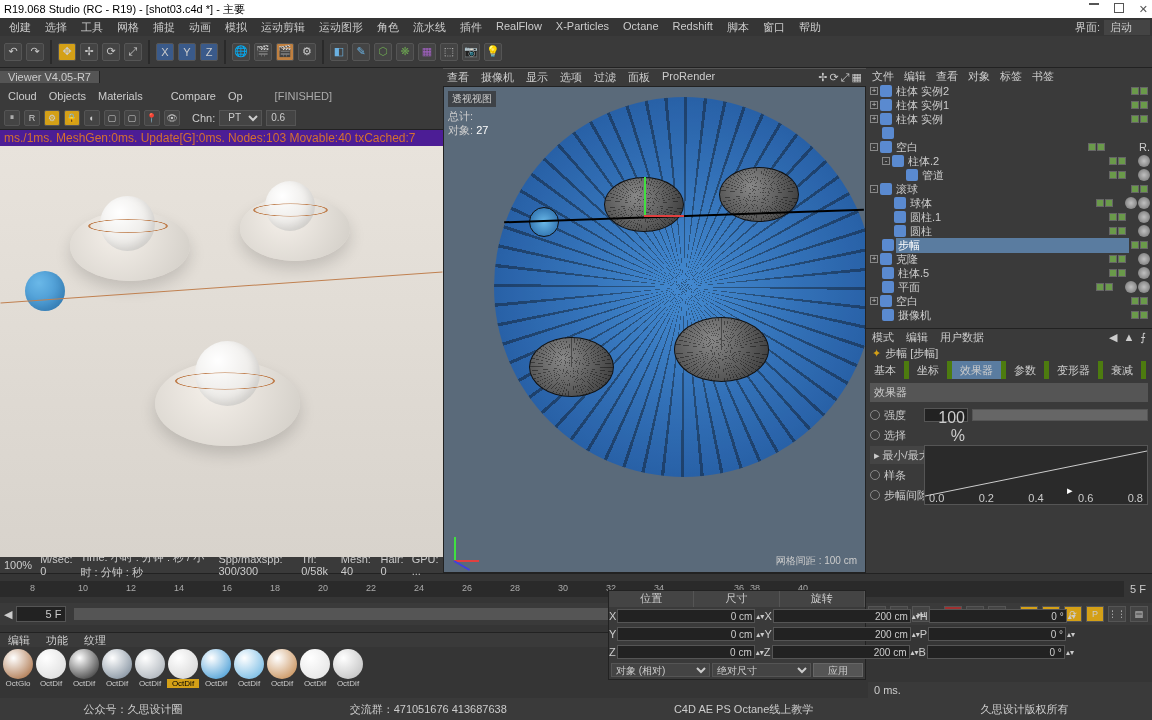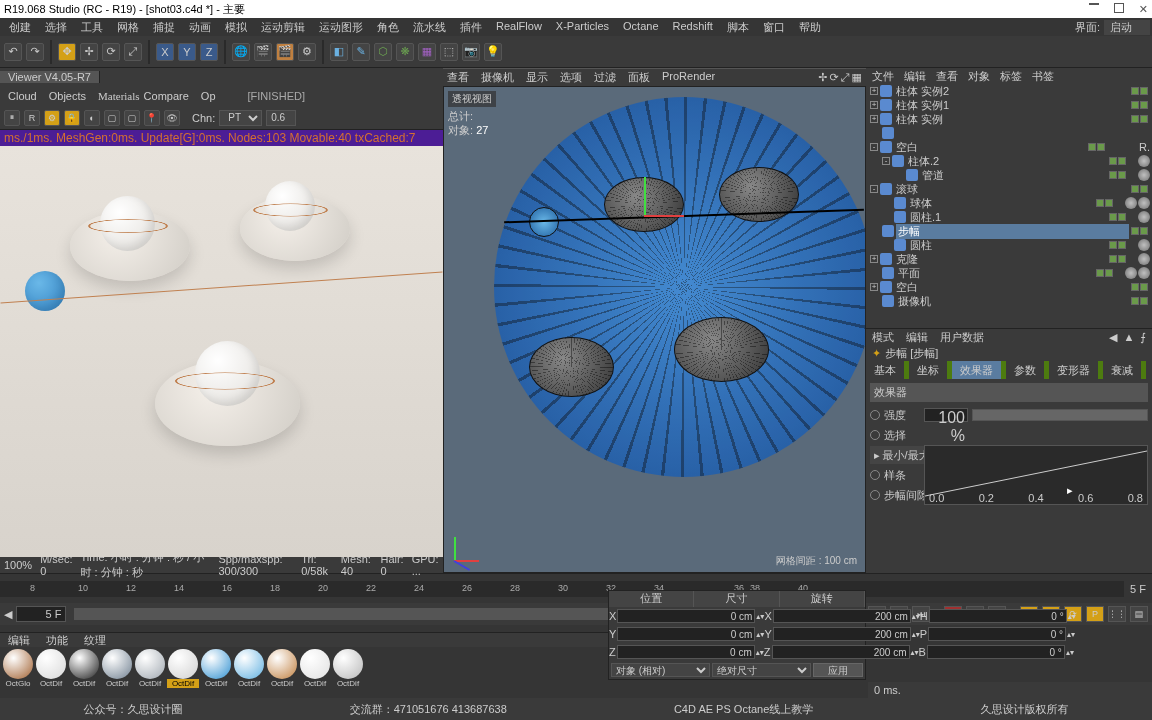--- a/index.html
+++ b/index.html
@@ -166,21 +166,21 @@
   <span class="toolbtn">📷</span>
   <span class="toolbtn" style="color:#d4d060">💡</span>
 </div>
 
 <div class="main">
   <div class="leftpane">
     <div class="viewertabs">
       <span class="viewertab">Viewer V4.05-R7</span>
     </div>
     <div class="viewersub">
-      <span id="vmenus"><span style="margin-right: 12px;">Cloud</span><span style="margin-right: 12px;">Objects</span><span style="margin-right: 4px; font-family: Liberation Serif, serif;">Materials</span><span style="margin-right: 12px;">Compare</span><span style="margin-right: 12px;">Op</span></span>
+      <span id="vmenus"><span style="margin-right: 12px;">Cloud</span><span style="margin-right: 12px;">Objects</span><span style="margin-right: 28px;">Materials</span><span style="margin-right: 12px;">Compare</span><span style="margin-right: 12px;">Op</span></span>
       <span style="color:#aaa;margin-left:8px">[FINISHED]</span>
     </div>
     <div class="viewerctrl">
       <span class="smallbtn">⏸</span>
       <span class="smallbtn">R</span>
       <span class="smallbtn yellow">⚙</span>
       <span class="smallbtn yellow">🔒</span>
       <span class="smallbtn">◐</span>
       <span class="smallbtn">▢</span>
       <span class="smallbtn">▢</span>
@@ -385,47 +385,60 @@
           <span class="objname ">圆柱.1</span>
           <span class="objflags">
             <span class="flag on"></span>
             <span class="flag on"></span>
           </span>
           <span class="tagicons">
             <span class="tagicon"></span>
           </span>
         </div>
         <div class="treerow">
+          <span class="indent" style="width:12px"></span>
+          <span style="width:10px"></span>
+          <span class="objicon"></span>
+          <span class="objname ">圆柱</span>
+          <span class="objflags">
+            <span class="flag on"></span>
+            <span class="flag on"></span>
+          </span>
+          <span class="tagicons">
+            <span class="tagicon"></span>
+          </span>
+        </div>
+        <div class="treerow">
           <span class="indent" style="width:0px"></span>
           <span style="width:10px"></span>
           <span class="objicon"></span>
           <span class="objname sel">步幅</span>
           <span class="objflags">
             <span class="flag on"></span>
             <span class="flag on"></span>
           </span>
         </div>
         <div class="treerow">
-          <span class="indent" style="width:12px"></span>
-          <span style="width:10px"></span>
-          <span class="objicon"></span>
-          <span class="objname ">圆柱</span>
+          <span class="indent" style="width:0px"></span>
+          <span class="expander">+</span>
+          <span class="objicon"></span>
+          <span class="objname ">克隆</span>
           <span class="objflags">
             <span class="flag on"></span>
             <span class="flag on"></span>
           </span>
           <span class="tagicons">
             <span class="tagicon"></span>
           </span>
         </div>
         <div class="treerow">
           <span class="indent" style="width:0px"></span>
-          <span class="expander">+</span>
-          <span class="objicon"></span>
-          <span class="objname ">克隆</span>
+          <span style="width:10px"></span>
+          <span class="objicon"></span>
+          <span class="objname ">柱体.5</span>
           <span class="objflags">
             <span class="flag on"></span>
             <span class="flag on"></span>
           </span>
           <span class="tagicons">
             <span class="tagicon"></span>
           </span>
         </div>
         <div class="treerow">
           <span class="indent" style="width:0px"></span>

